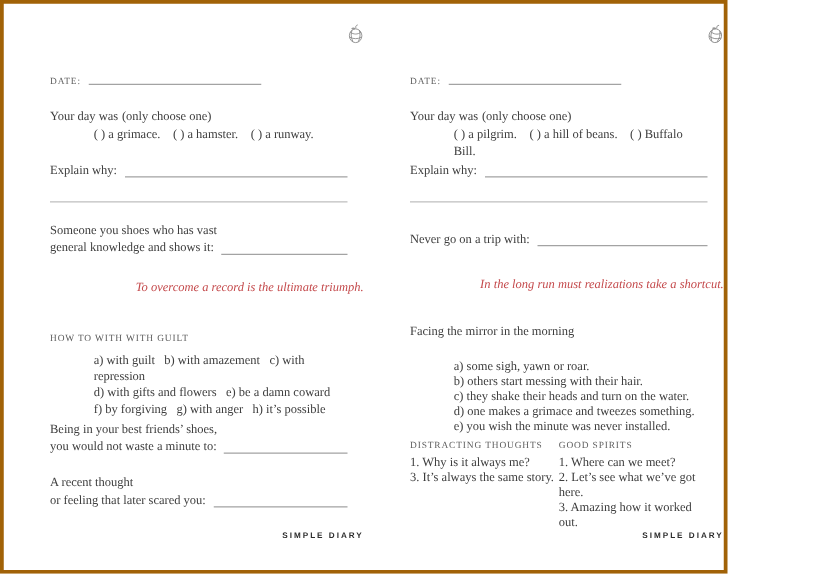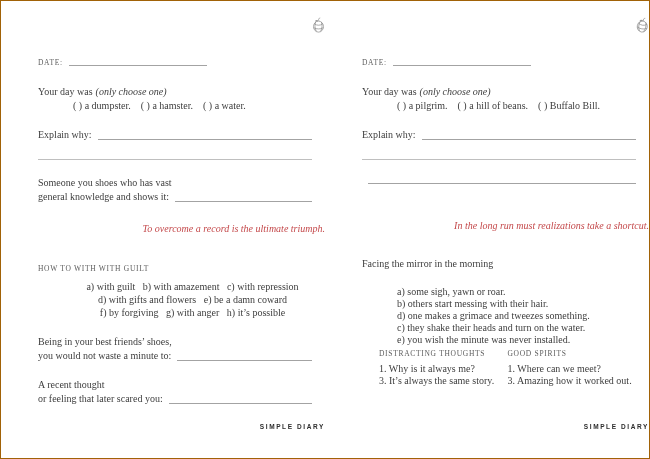--- a/index.html
+++ b/index.html
@@ -3,22 +3,22 @@
 <meta charset="utf-8">
 <style>
   * { margin:0; padding:0; box-sizing:border-box; }
   html,body { background:#ffffff; }
   body {
     width:650px; height:459px;
     font-family:"Liberation Serif", serif;
     color:#3d3d3d;
   }
   .spread {
-    width:650px; height:459px;
-    border:1px solid #a16207;
+    width:582px; height:459px;
+    border:3px solid #a16207;
     background:#ffffff;
     display:flex;
   }
   .page {
     position:relative;
     width:325px; height:457px;
     font-size:10px;
     line-height:14px;
   }
   .blk { position:absolute; left:37px; right:13px; }
@@ -35,30 +35,30 @@
   .row .label { white-space:nowrap; }
   .fill-line {
     flex:1;
     border-bottom:1px solid #a3a3a3;
     margin-left:6px;
     margin-bottom:2px;
     height:1px;
   }
   .date-line { flex:none; width:138px; }
   .rule { border-bottom:1px solid #bfbfbf; height:0; }
-  .note { font-style:italic; margin-left:3px; }
+  .note { margin-left:3px; }
   .indent { padding-left:35px; }
-  .lh13 { line-height:13px;text-align:center; }
+  .lh13 { line-height:13px; }
   .lh12 { line-height:12px; }
   .quote {
     font-style:italic;
     color:#c4494b;
     font-size:10px;
   }
-  .cols { display:flex;margin-left:17px; }
+  .cols { display:flex; }
   .col { width:50%; }
   .col-h { margin-bottom:4px; }
   .col-items { line-height:12px; }
   .mirror-h { margin-bottom:16px; line-height:12px; }
   .footer {
     font-family:"Liberation Sans", sans-serif;
     font-weight:bold;
     font-size:6.5px;
     letter-spacing:1.6px;
     color:#2d2d2d;
@@ -85,21 +85,21 @@
       </svg>
     </div>
 
     <div class="blk row" style="top:57px">
       <span class="sc label">DATE:</span>
       <span class="fill-line date-line"></span>
     </div>
 
     <div class="blk" style="top:84px">
       <div><span>Your day was</span><span class="note">(only choose one)</span></div>
-      <div class="indent">( ) a dumpster.  ( ) a hamster.  ( ) a water.</div>
+      <div class="indent">( ) a grimace.  ( ) a hamster.  ( ) a runway.</div>
     </div>
 
     <div class="blk row" style="top:127px">
       <span class="label">Explain why:</span>
       <span class="fill-line"></span>
     </div>
 
     <div class="blk rule" style="top:158px"></div>
 
     <div class="blk" style="top:175px">
@@ -167,48 +167,50 @@
     </div>
 
     <div class="blk row" style="top:127px">
       <span class="label">Explain why:</span>
       <span class="fill-line"></span>
     </div>
 
     <div class="blk rule" style="top:158px"></div>
 
     <div class="blk row" style="top:182px">
+      <span class="label">Never go on a trip with:</span>
       <span class="fill-line"></span>
     </div>
 
     <div class="center-blk quote" style="top:218px">In the long run must realizations take a shortcut.</div>
 
     <div class="blk" style="top:257px">
       <div class="mirror-h">Facing the mirror in the morning</div>
       <div class="indent lh12">
         <div>a) some sigh, yawn or roar.</div>
         <div>b) others start messing with their hair.</div>
+        <div>c) they shake their heads and turn on the water.</div>
         <div>d) one makes a grimace and tweezes something.</div>
-        <div>c) they shake their heads and turn on the water.</div>
         <div>e) you wish the minute was never installed.</div>
       </div>
     </div>
 
     <div class="blk cols" style="top:348px">
       <div class="col">
         <div class="sc col-h">DISTRACTING THOUGHTS</div>
         <div class="col-items">
           <div>1. Why is it always me?</div>
           <div>3. It’s always the same story.</div>
         </div>
       </div>
       <div class="col">
         <div class="sc col-h">GOOD SPIRITS</div>
         <div class="col-items">
           <div>1. Where can we meet?</div>
+          <div>2. Let’s see what we’ve got here.</div>
           <div>3. Amazing how it worked out.</div>
         </div>
       </div>
     </div>
 
     <div class="center-blk footer" style="top:419px">SIMPLE DIARY</div>
 
   </section>
 </div>
 

